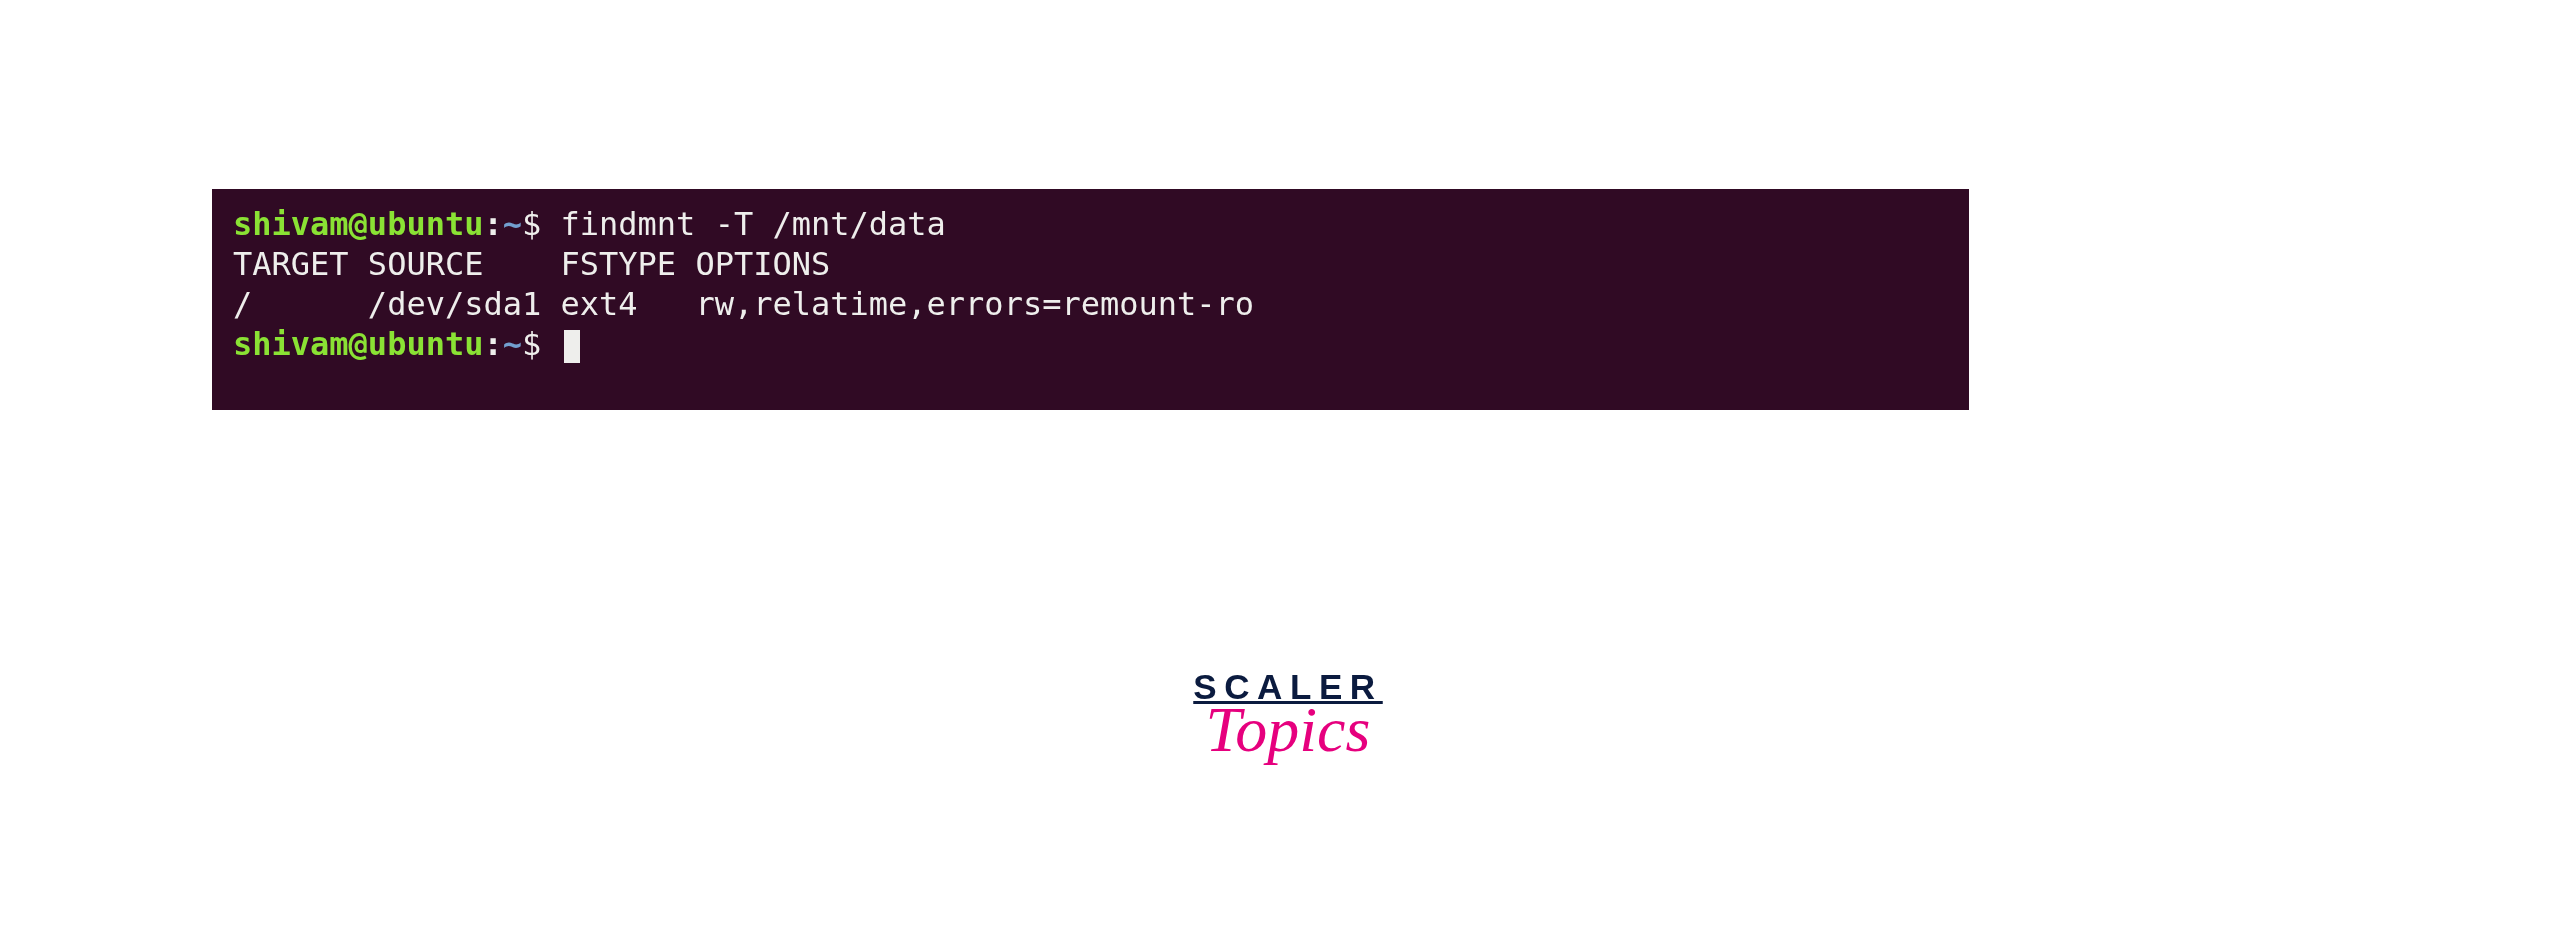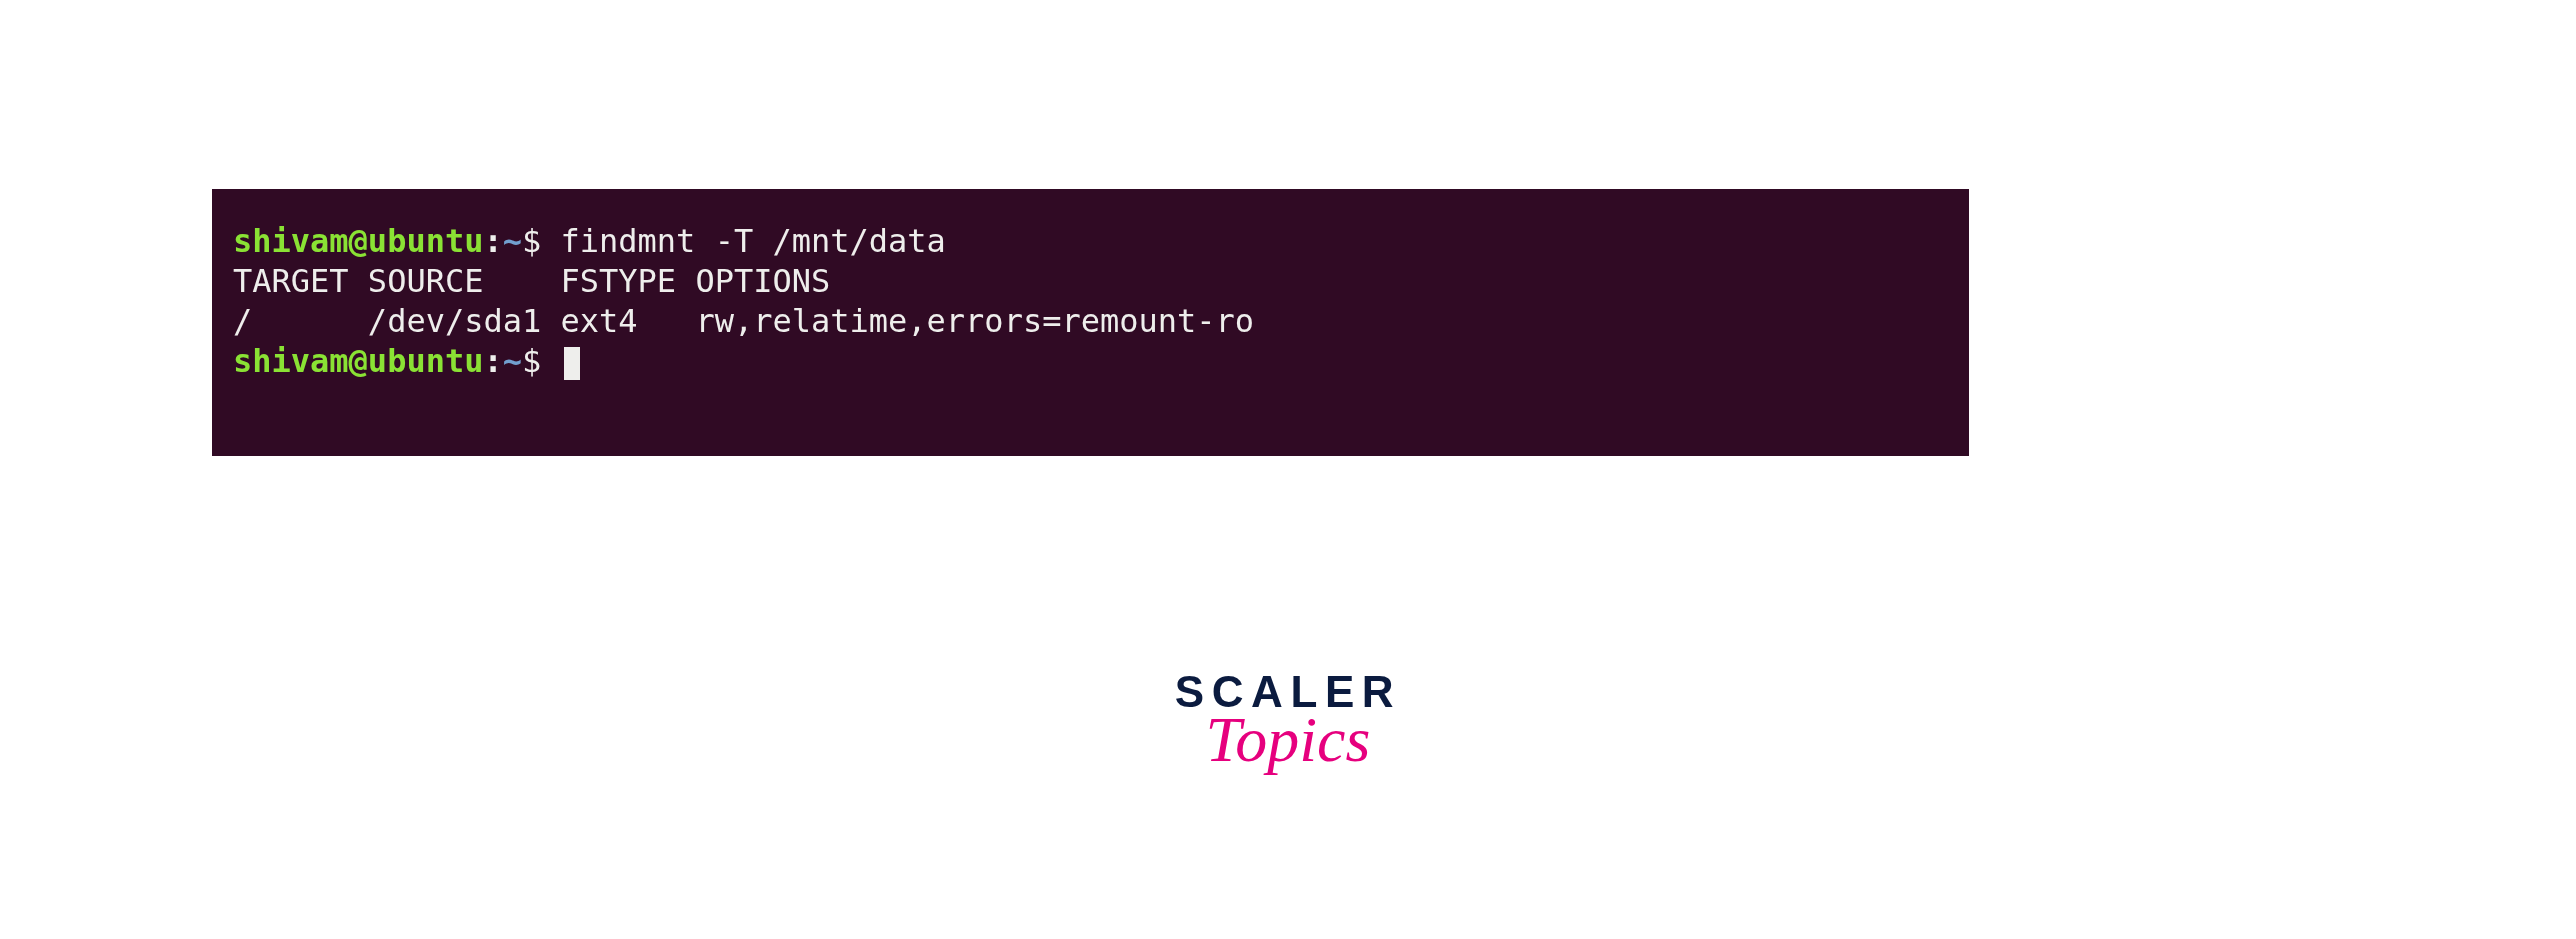--- a/index.html
+++ b/index.html
@@ -9,23 +9,23 @@
     width: 2576px;
     height: 939px;
     position: relative;
     font-family: "DejaVu Sans Mono", "Ubuntu Mono", "Consolas", monospace;
   }
   .terminal {
     position: absolute;
     left: 212px;
     top: 189px;
     width: 1757px;
-    height: 267px;
+    height: 221px;
     background: #300a24;
-    padding: 32px 21px 23px 21px;
+    padding: 15px 21px 23px 21px;
     box-sizing: border-box;
     font-size: 32px;
     line-height: 1.25;
     color: #eeeeec;
     white-space: pre;
   }
   .user { color: #8ae234; font-weight: bold; }
   .host { color: #8ae234; font-weight: bold; }
   .colon { color: #eeeeec; font-weight: bold;}
   .tilde { color: #729fcf; font-weight: bold;}
@@ -43,23 +43,24 @@
   .logo-wrap {
     position: absolute;
     left: 50%;
     top: 667px;
     transform: translateX(-50%);
     text-align: center;
   }
   .scaler {
     font-family: "Arial Black", "Helvetica", sans-serif;
     font-weight: 900;
-    font-size: 44px;
+    font-size: 35px;
     letter-spacing: 7.6px;
     color: #0b1b3f;
+    text-decoration: underline;
   }
   .topics {
     font-family: "Brush Script MT", "Segoe Script", cursive;
     font-size: 64px;
     color: #e6007e;
     margin-top: -13.6px;
     font-style: italic;
   }
 </style>
 </head>

